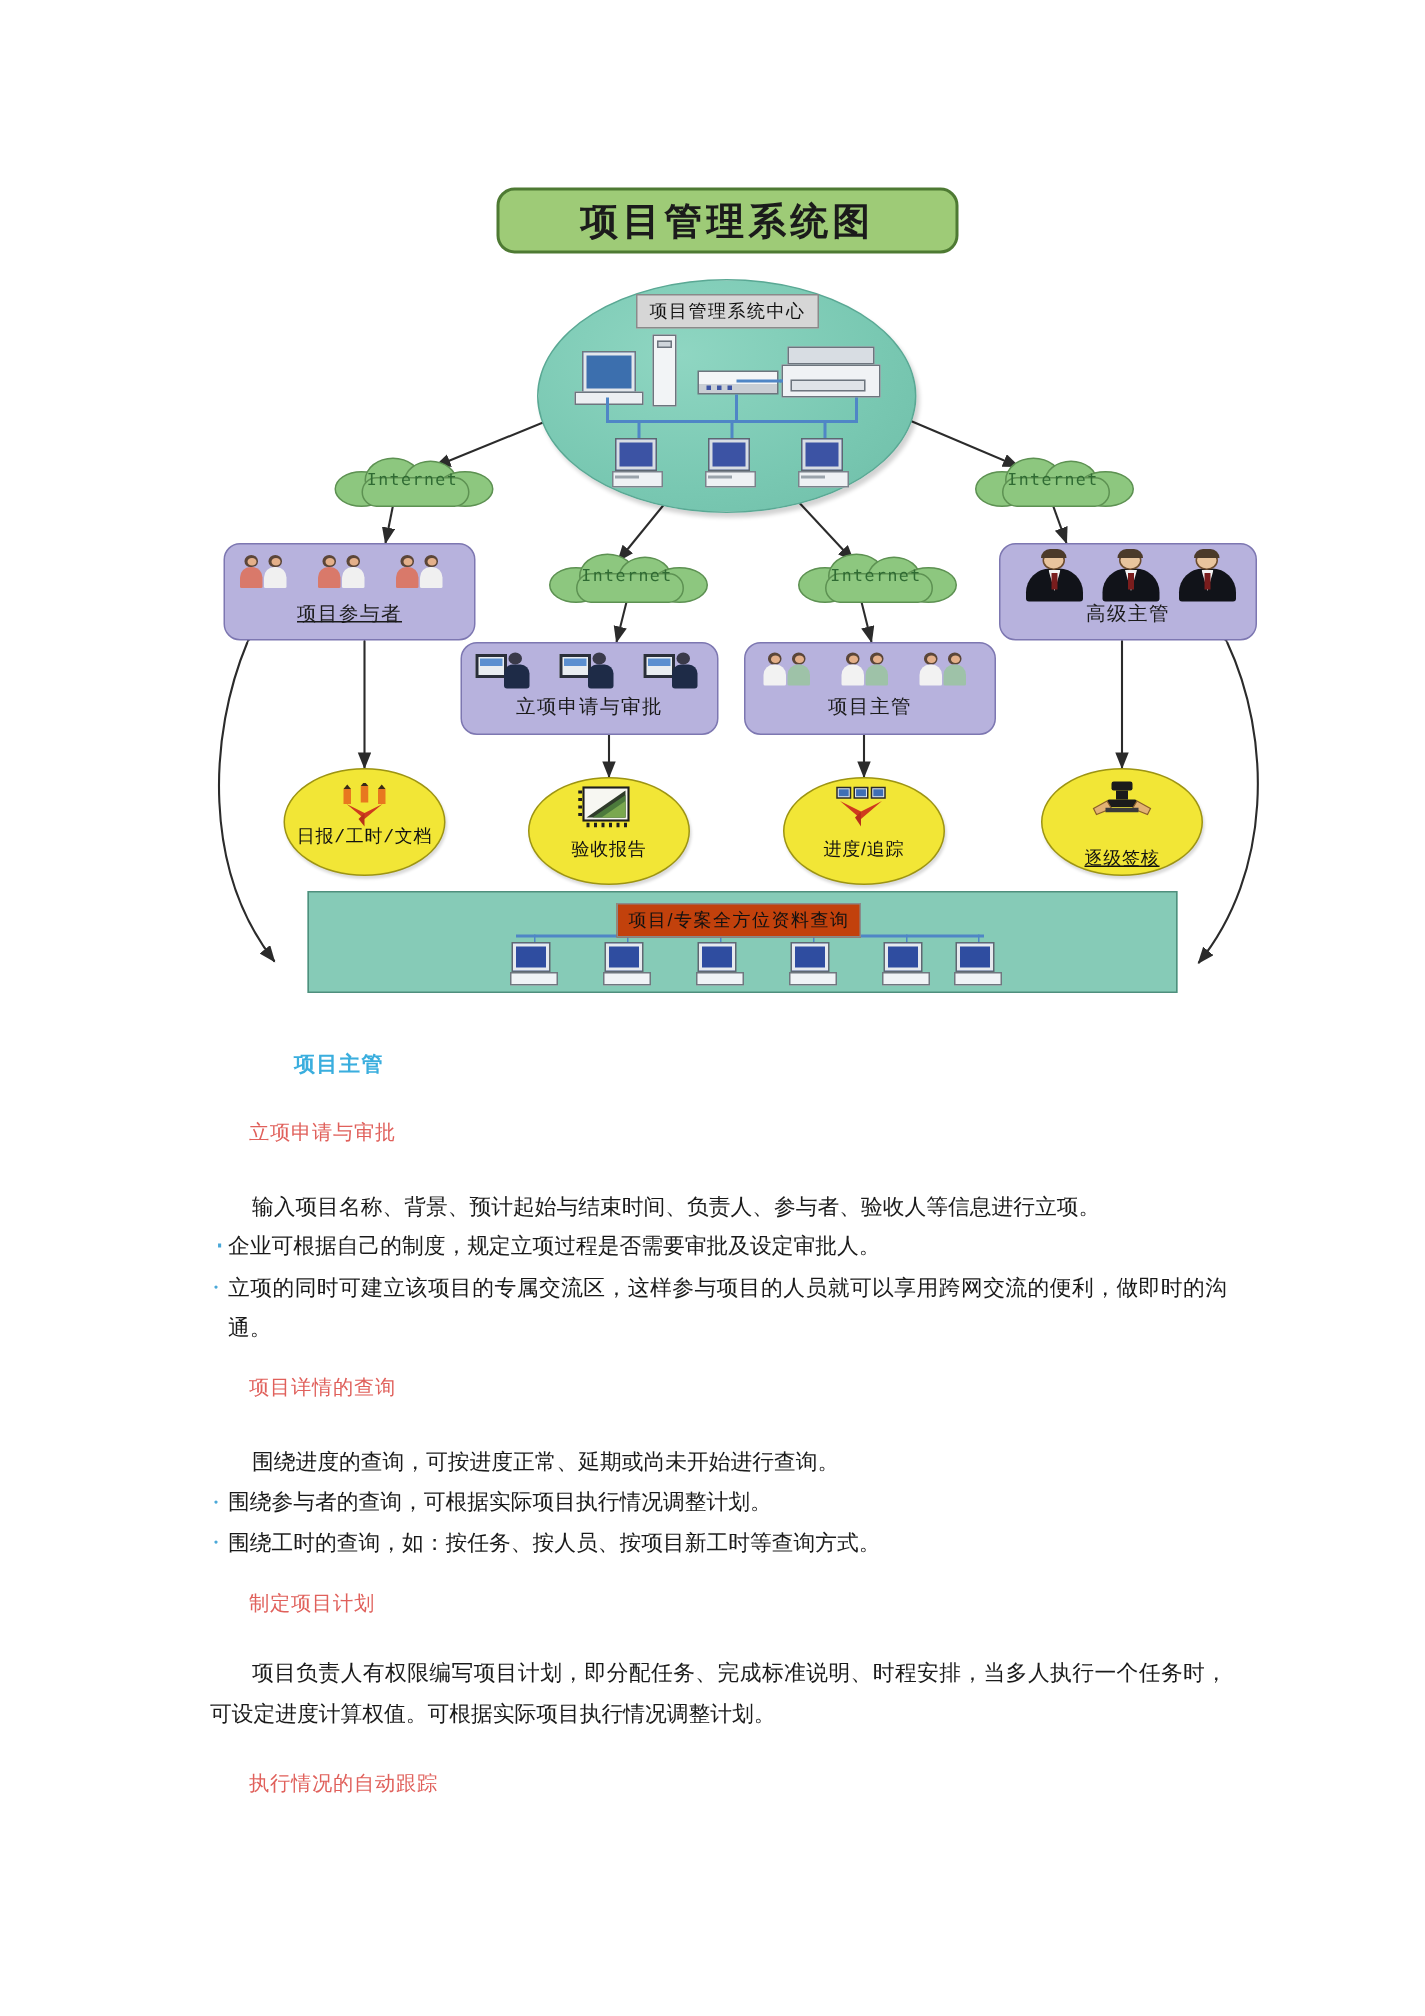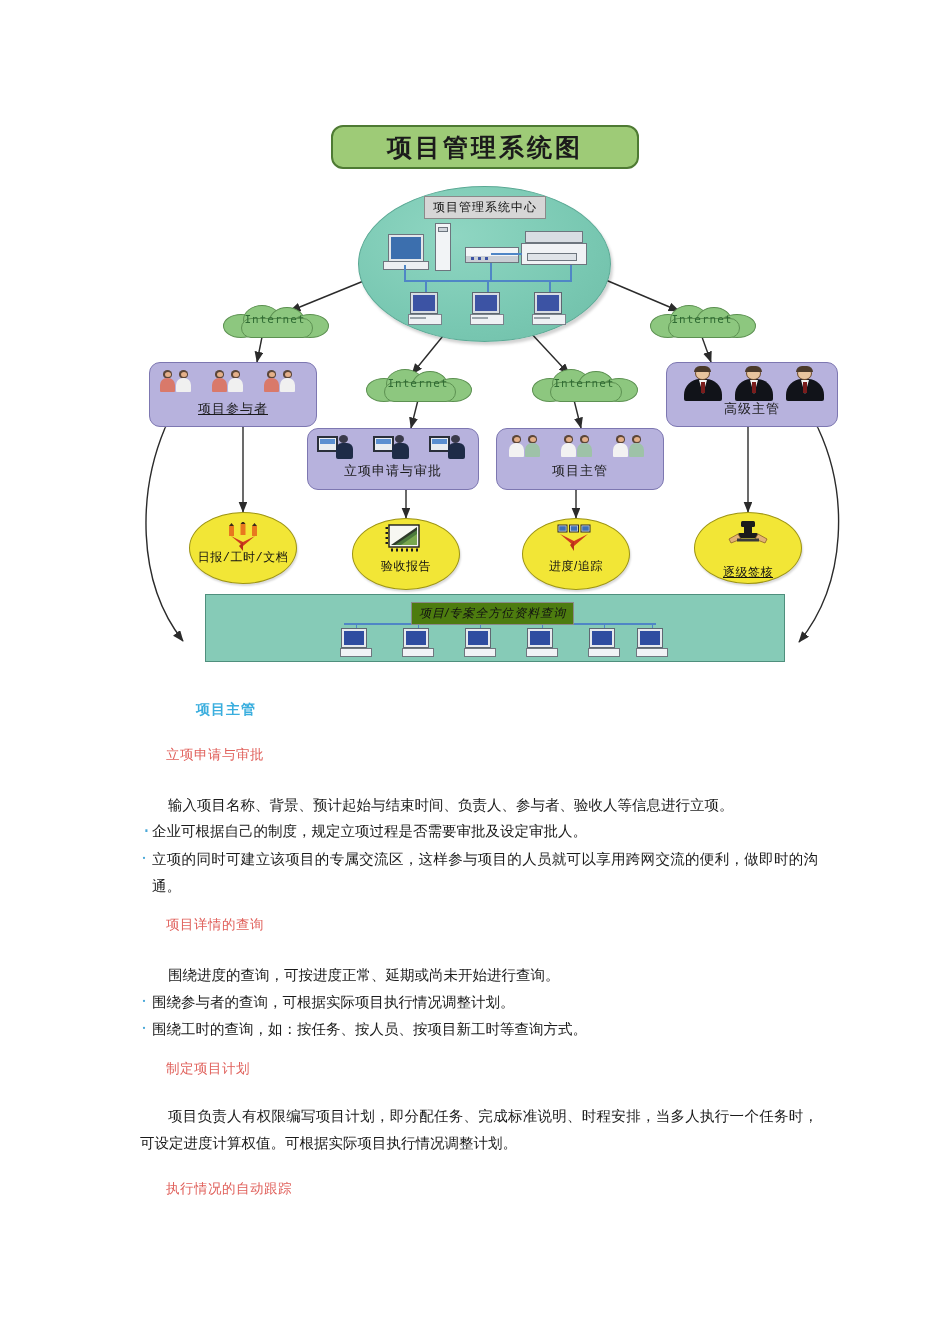--- a/index.html
+++ b/index.html
@@ -333,27 +333,26 @@
     height: 68px;
     background: #86cbb7;
     border: 1px solid #4f8f7d;
     box-sizing: border-box;
   }
   #query-label {
     position: absolute;
     left: 411px;
     top: 602px;
     padding: 2px 7px;
-    background: #4d7c0f;
+    background: #c2410c;
     border: 1px solid #8a8a8a;
     font-size: 12px;
     letter-spacing: 1px;
     color: #111;
     font-family: "Liberation Sans", "DejaVu Sans", sans-serif;
-    font-style: italic;
   }
   .q-pc {
     position: absolute;
     width: 34px; height: 28px;
   }
   .q-pc .qm {
     position: absolute;
     left: 2px; top: 0;
     width: 24px; height: 18px;
     background: #2f4da0;

